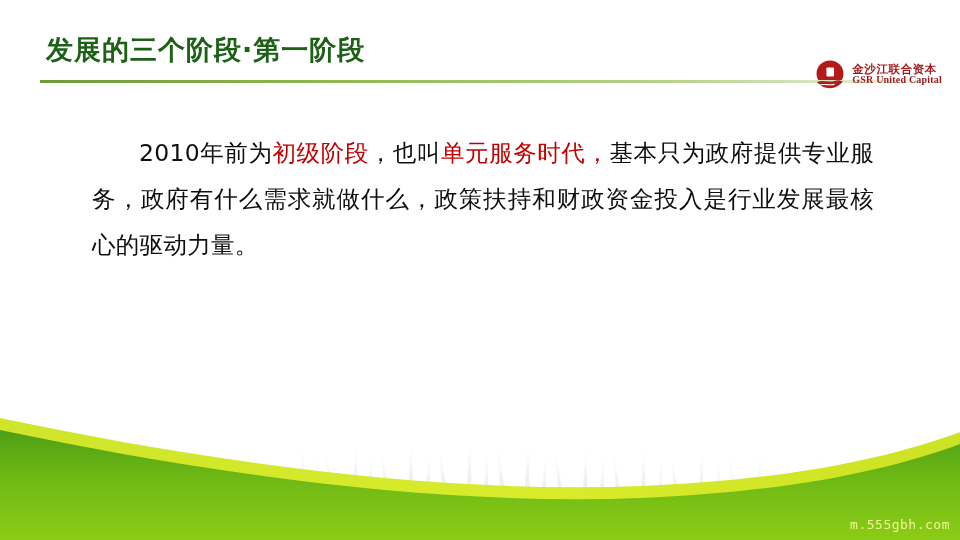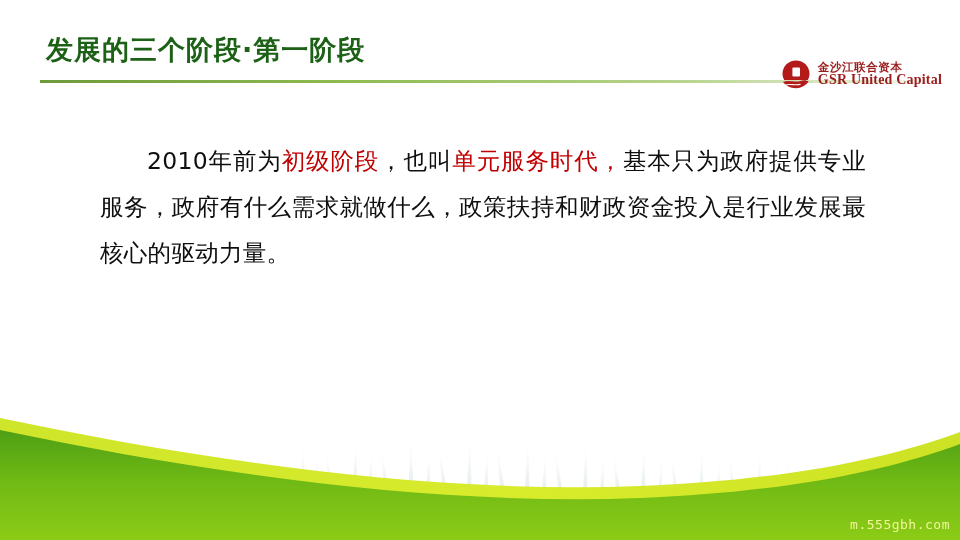--- a/index.html
+++ b/index.html
@@ -26,32 +26,32 @@
   
   .logo{position:absolute;right:18px;top:34px;height:34px;display:flex;align-items:center;gap:7px;margin-top:23px;}
   .logo-mark{position:relative;width:30px;height:30px;flex:0 0 30px;}
   .logo-text{display:flex;flex-direction:column;justify-content:center;line-height:1.05;}
   .logo-cn{
     font-family:"DejaVu Sans","Liberation Sans",sans-serif;
     font-size:11.5px;font-weight:bold;color:#9b1c1c;letter-spacing:.6px;white-space:nowrap;
   }
   .logo-en{
     font-family:"Liberation Serif","DejaVu Serif",serif;
-    font-size:14px;font-weight:bold;color:#9b1c1c;letter-spacing:.2px;white-space:nowrap;
+    font-size:10px;font-weight:bold;color:#9b1c1c;letter-spacing:.2px;white-space:nowrap;
   }
 
   
   .body-copy{
     position:absolute;left:88px;top:126px;width:790px;
     font-family:"DejaVu Sans","Liberation Sans",sans-serif;
     font-size:23.5px;line-height:46px;color:#0f0f0f;
     text-align:justify;text-justify:inter-ideograph;
     letter-spacing:.3px;
   }
-  .para{margin:12px;text-indent:2em;}
+  .para{margin:4px;text-indent:2em;}
   .para + .para{margin-top:0;}
   .hl{color:#C00000;}
 
   
   .footer{position:absolute;left:0;bottom:0;width:960px;height:150px;}
   .footer svg{display:block;width:960px;height:150px;}
   .watermark{
     position:absolute;right:10px;bottom:8px;
     font-family:"DejaVu Sans Mono","Liberation Mono",monospace;
     font-size:13px;color:#f2f59a;letter-spacing:.5px;margin-left:20px;

